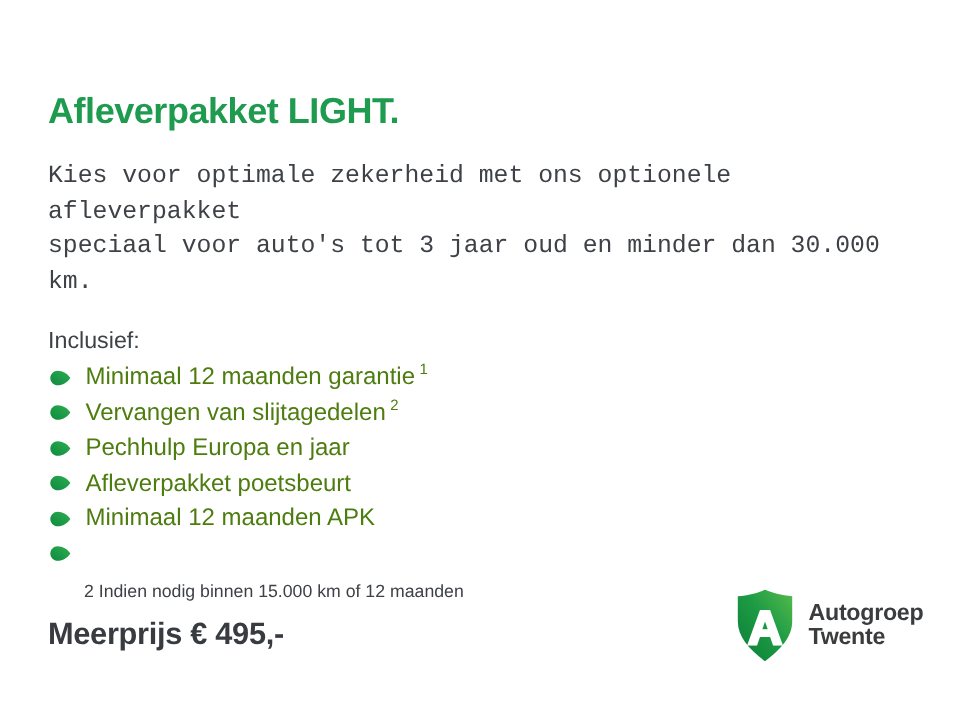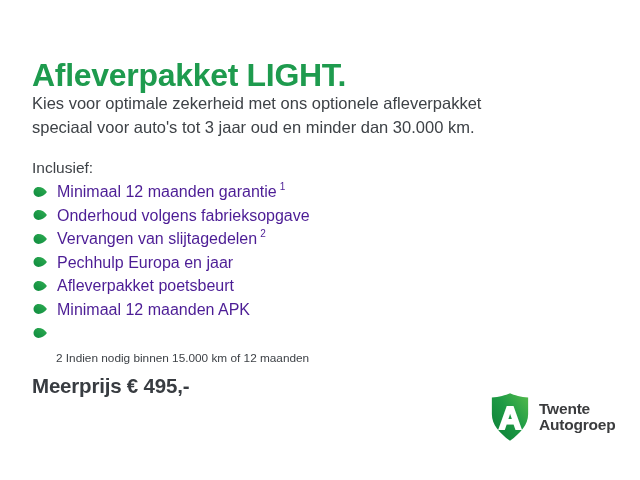--- a/index.html
+++ b/index.html
@@ -7,35 +7,36 @@
   .page {
     position:relative;
     width:640px; height:480px;
     background:#ffffff;
     font-family:"Liberation Sans", sans-serif;
     overflow:hidden;
   }
   .content { position:absolute; left:32px; top:58px; width:576px; }
 
   .title {
-    font-size:32px; font-weight:700; letter-spacing:-0.3px;
+    font-size:24px; font-weight:700; letter-spacing:-0.3px;
     color:#1E9B4E; line-height:34px;
   }
   .subtitle {
-    font-size:16.5px; line-height:23.5px;
+    margin-top:13px; font-size:16.5px; line-height:23.5px;
     color:#3E4247;
+    font-family:Liberation Mono, monospace;
   }
   .inclusief {
     margin-top:20px; font-size:15.5px; font-weight:400; color:#3E4247;
   }
   .list { margin-top:3px; }
   .row { display:flex; align-items:center; height:23.5px; }
   .leaf { width:16px; height:12px; display:inline-flex; flex:0 0 16px; }
   .leaf svg { width:16px; height:12px; display:block; }
-  .row-text { margin-left:9px; font-size:16px; color:#4c1d95; white-space:nowrap; }
+  .row-text { margin-left:9px; font-size:16px; color:#4d7c0f; white-space:nowrap; }
   .row-text sup { font-size:10px; margin-left:3px; position:relative; top:-1px; }
 
   .footnotes {
     margin-left:24px; margin-top:5px;
     font-size:11.8px; line-height:16.5px; color:#3E4247;
   }
   .price {
     margin-top:8px;
     font-size:20.5px; font-weight:700; color:#383C41; letter-spacing:-0.2px;
   }
@@ -77,28 +78,20 @@
                   <stop offset="0" stop-color="#0E8A3E"></stop>
                   <stop offset="1" stop-color="#2EAD52"></stop>
                 </linearGradient>
               </defs>
               <path fill="url(#lg0)" d="M1.5 6.5 C1.5 3.6 3.9 1.2 6.8 1.2 C10.4 1.2 13.9 3.3 16 6.5 C13.9 9.7 10.4 11.8 6.8 11.8 C3.9 11.8 1.5 9.4 1.5 6.5 Z"></path>
             </svg>
         </span>
         <span class="row-text"><span>Minimaal 12 maanden garantie</span><sup>1</sup></span>
       </div>
 
-      <div class="row">
-        <span class="leaf">
-          <svg viewBox="0 0 17 13">
-              <path fill="url(#lg0)" d="M1.5 6.5 C1.5 3.6 3.9 1.2 6.8 1.2 C10.4 1.2 13.9 3.3 16 6.5 C13.9 9.7 10.4 11.8 6.8 11.8 C3.9 11.8 1.5 9.4 1.5 6.5 Z"></path>
-            </svg>
-        </span>
-        <span class="row-text"><span>Onderhoud volgens fabrieksopgave</span><sup></sup></span>
-      </div>
 
       <div class="row">
         <span class="leaf">
           <svg viewBox="0 0 17 13">
               <path fill="url(#lg0)" d="M1.5 6.5 C1.5 3.6 3.9 1.2 6.8 1.2 C10.4 1.2 13.9 3.3 16 6.5 C13.9 9.7 10.4 11.8 6.8 11.8 C3.9 11.8 1.5 9.4 1.5 6.5 Z"></path>
             </svg>
         </span>
         <span class="row-text"><span>Vervangen van slijtagedelen</span><sup>2</sup></span>
       </div>
 
@@ -153,17 +146,17 @@
         <linearGradient id="shieldGrad" x1="0" y1="1" x2="1" y2="0">
           <stop offset="0" stop-color="#0A7D36"></stop>
           <stop offset="0.55" stop-color="#1E9B45"></stop>
           <stop offset="1" stop-color="#55BB4C"></stop>
         </linearGradient>
       </defs>
       <path fill="url(#shieldGrad)" d="M22 1 C26.5 3 33.5 5 41 5.5 L41 23 C41 34 33 42.5 22 51 C11 42.5 3 34 3 23 L3 5.5 C10.5 5 17.5 3 22 1 Z"></path>
       <text x="22" y="39" text-anchor="middle" font-family="Liberation Sans, sans-serif" font-weight="700" font-size="33" fill="#ffffff" stroke="#ffffff" stroke-width="2">A</text>
     </svg>
     <div class="logo-text">
+      <div>Autogroep</div>
       <div>Twente</div>
-      <div>Autogroep</div>
     </div>
   </div>
 </div>
 
 </body></html>

